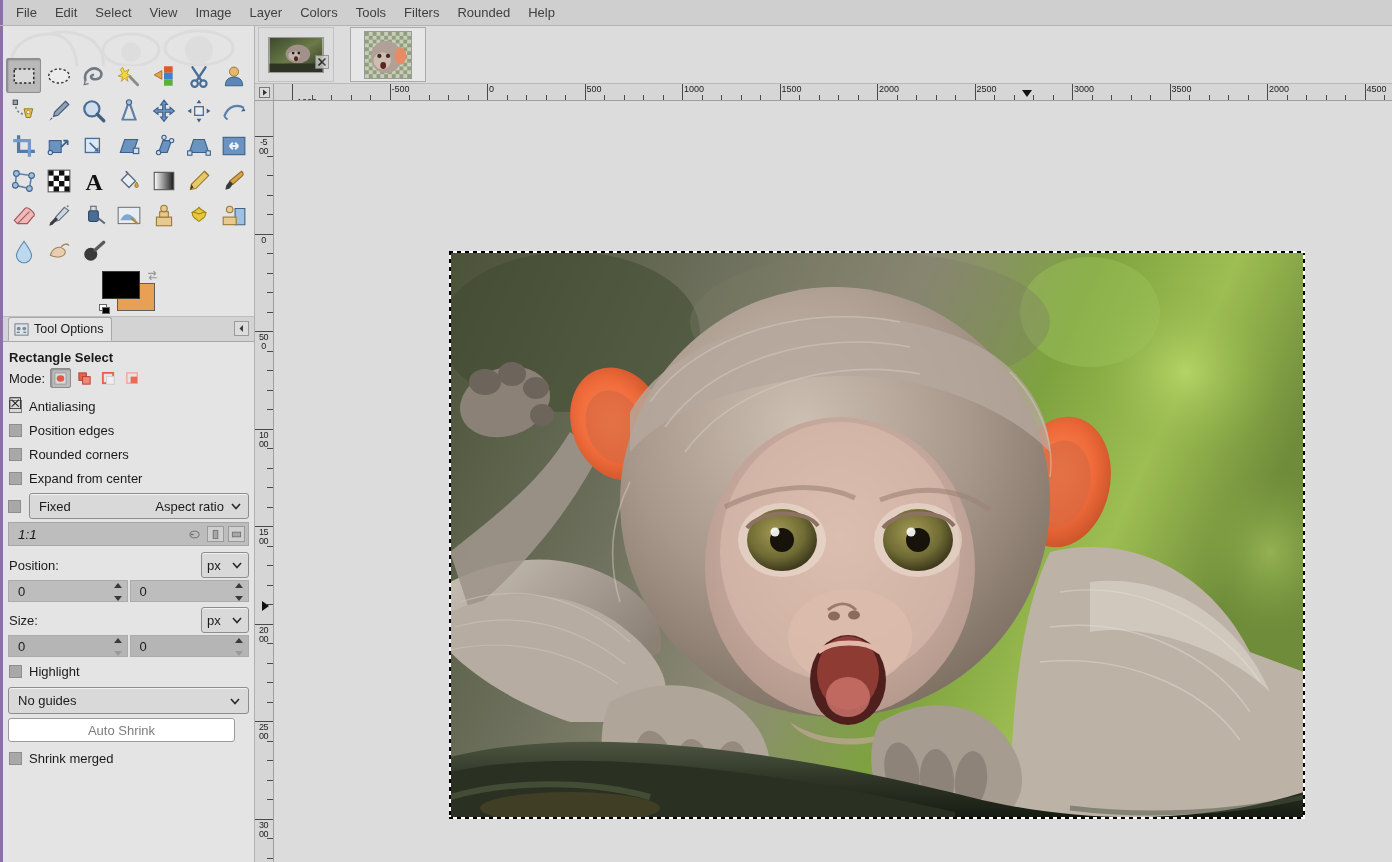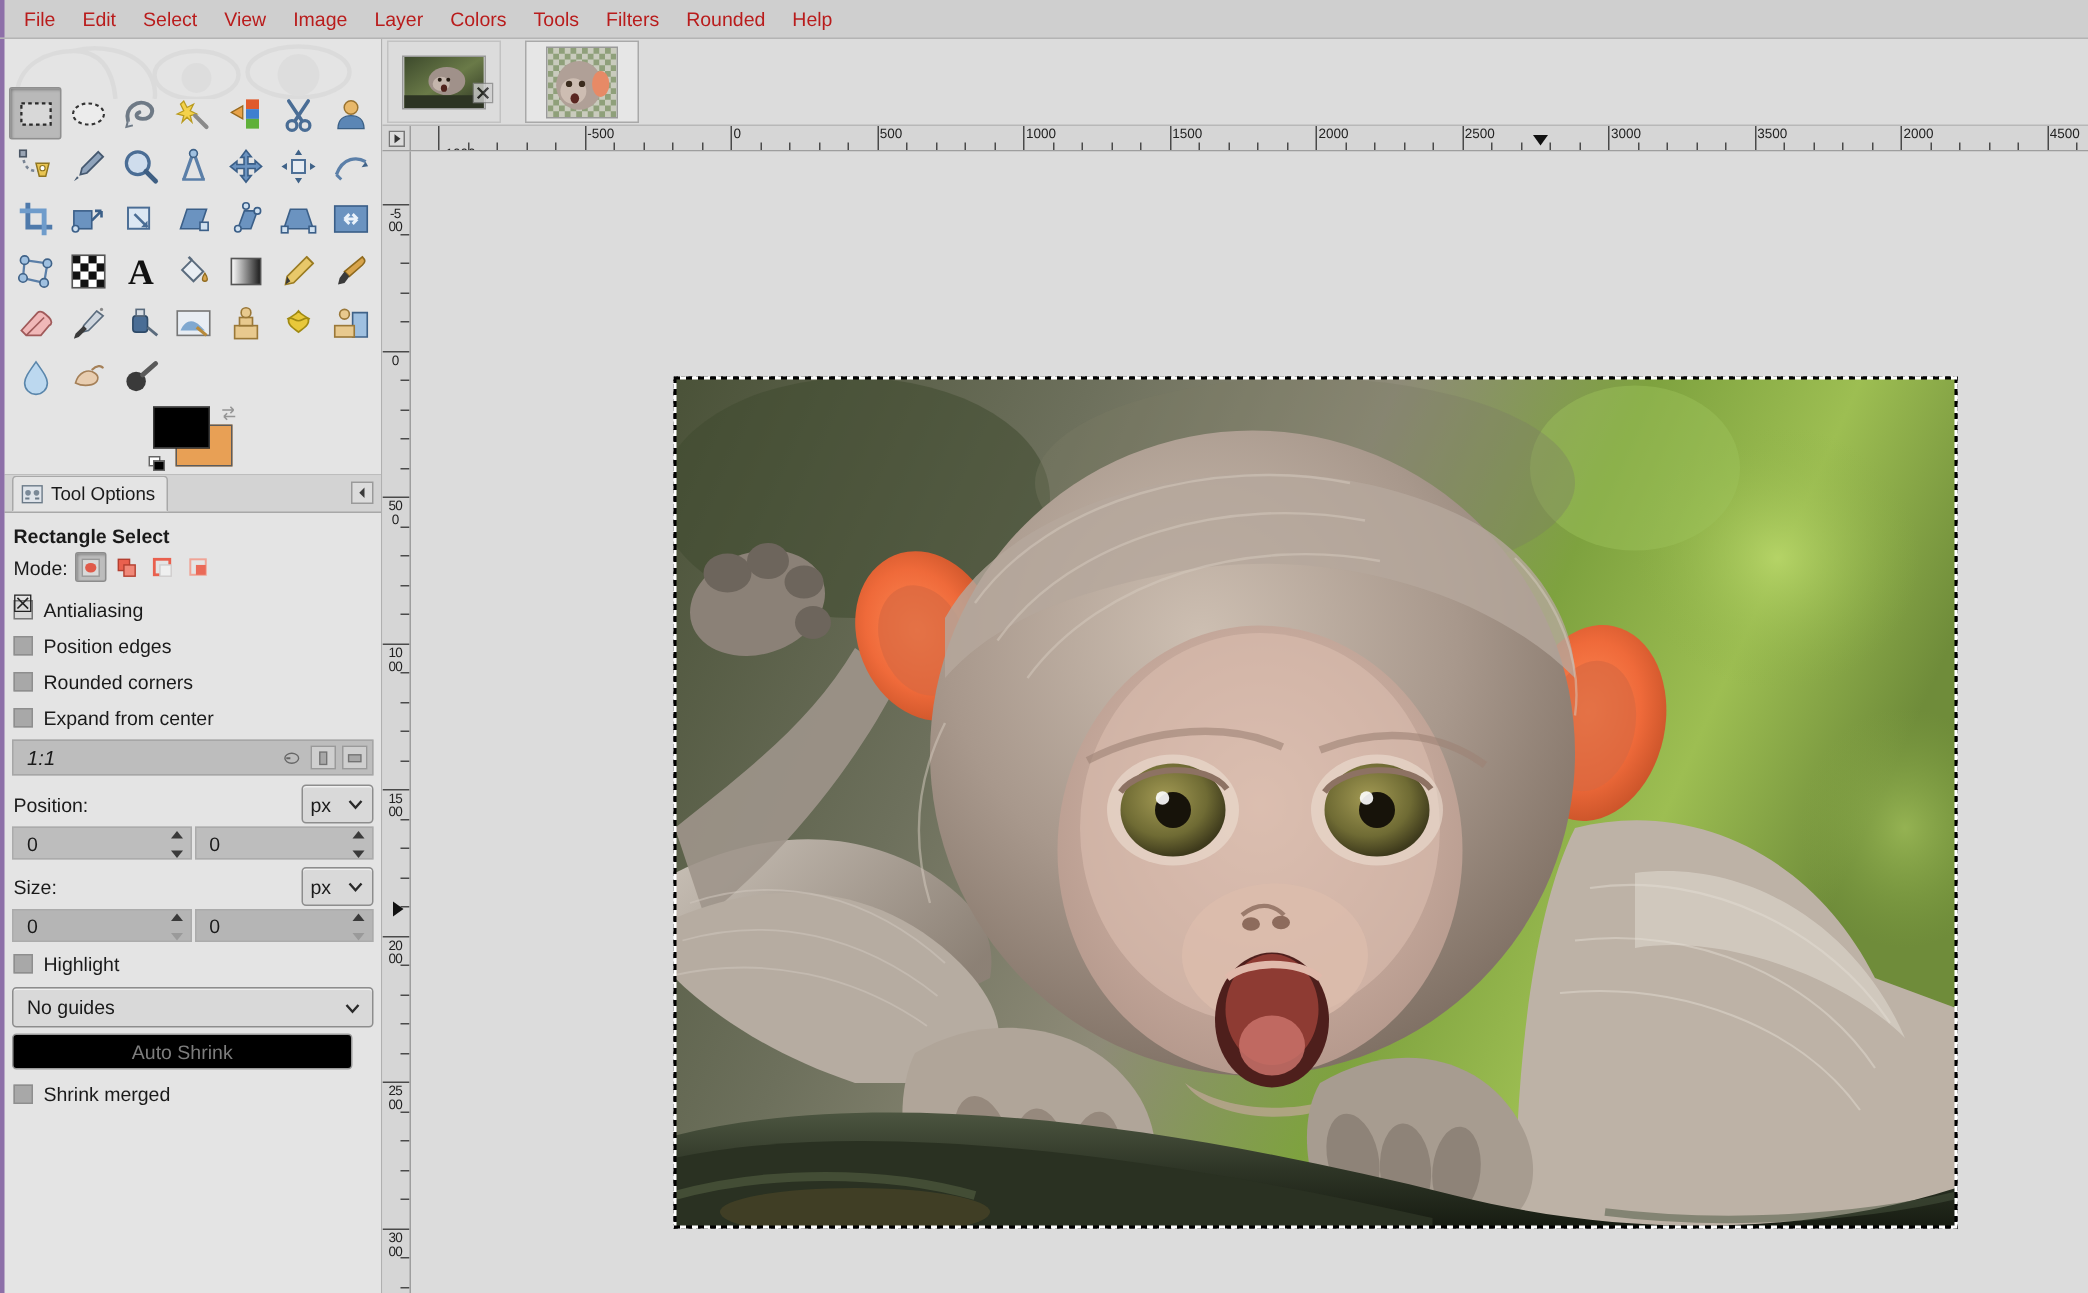--- a/index.html
+++ b/index.html
@@ -16,21 +16,21 @@
     position: absolute; top: 0; left: 0; width: 1392px; height: 26px;
     background: #cfcfcf;
     border-bottom: 1px solid #b4b4b4;
     display: flex; align-items: center; padding-left: 7px;
   }
   .menubar::before{
     content:""; position:absolute; left:0; top:0; width:3px; height:100%;
     background:#8d6fa8;
   }
   .menu-item {
-    padding: 3px 9px; font-size: 13px; color: #b91c1c;
+    padding: 3px 9px; font-size: 13px; color: #404040;
     cursor: default; white-space: nowrap; line-height: 15px;
   }
 
   
   .leftdock {
     position: absolute; top: 26px; left: 0; width: 255px; height: 836px;
     background: #e4e4e4;
     border-right: 1px solid #b0b0b0;
   }
   .leftdock::before{
@@ -214,21 +214,21 @@
   .spin.thin .arrows span.dn { border-top-color: #9a9a9a; }
 
   .wide-combo {
     height: 27px; margin: 4px 0 4px 0;
     background: #d9d9d9; border: 1px solid #8d8d8d; border-radius: 3px;
     display: flex; align-items: center; padding: 0 7px 0 9px;
     font-size: 13px; box-shadow: inset 0 1px 0 #f0f0f0;
   }
   .push-btn {
     height: 24px; margin: 2px 14px 4px 0;
-    background: #000000; border: 1px solid #9b9b9b; border-radius: 3px;
+    background: #ffffff; border: 1px solid #9b9b9b; border-radius: 3px;
     display: flex; align-items: center; justify-content: center;
     font-size: 13px; color: #7d7d7d;
   }
 
   
   .imagearea {
     position: absolute; top: 26px; left: 255px;
     width: 1137px; height: 836px; background: #dcdcdc;
   }
   .thumbstrip {
@@ -678,20 +678,32 @@
         </div>
         <div class="chk-row">
           <span class="cbox"></span>
           <span>Rounded corners</span>
         </div>
         <div class="chk-row">
           <span class="cbox"></span>
           <span>Expand from center</span>
         </div>
 
+        <div class="row" style="margin-top:3px;">
+          <span class="cbox" style="margin-right:8px;"></span>
+          <div class="combo">
+            <span class="c-left">Fixed</span>
+            <span class="c-right">
+              <span>Aspect ratio</span>
+              <svg class="chev" viewBox="0 0 12 12">
+                <path d="M2 4 L6 8.5 L10 4" fill="none" stroke="#2a2a2a" stroke-width="1.6"></path>
+              </svg>
+            </span>
+          </div>
+        </div>
 
         <div class="ratio-row">
           <span class="ratio-val">1:1</span>
           <div class="mini-btn flat">
             <svg viewBox="0 0 12 12">
                 <ellipse cx="6" cy="6" rx="5" ry="3.6" fill="none" stroke="#4a4a4a"></ellipse>
                 <path d="M2 6 h3" stroke="#4a4a4a" stroke-width="1.4"></path>
               </svg>
           </div>
           <div class="mini-btn">

